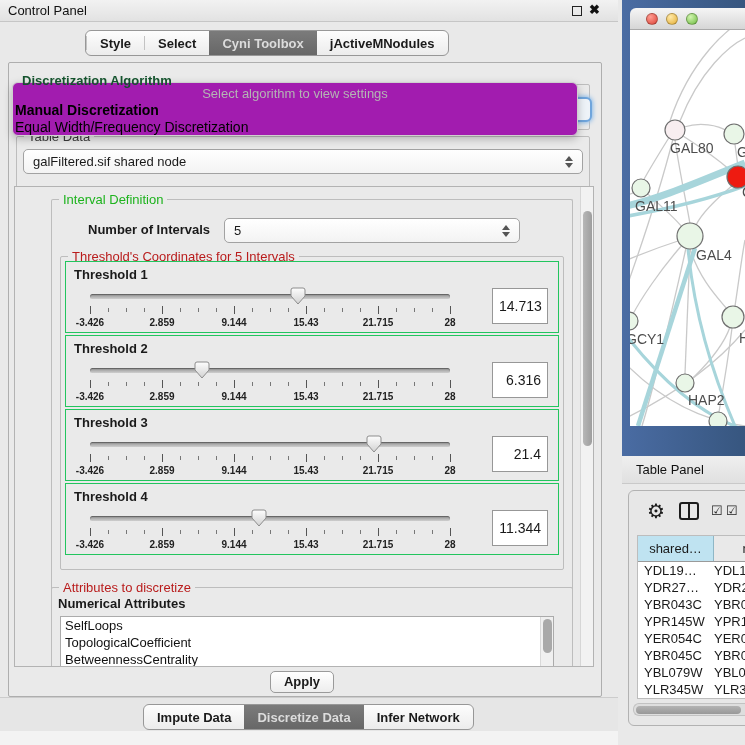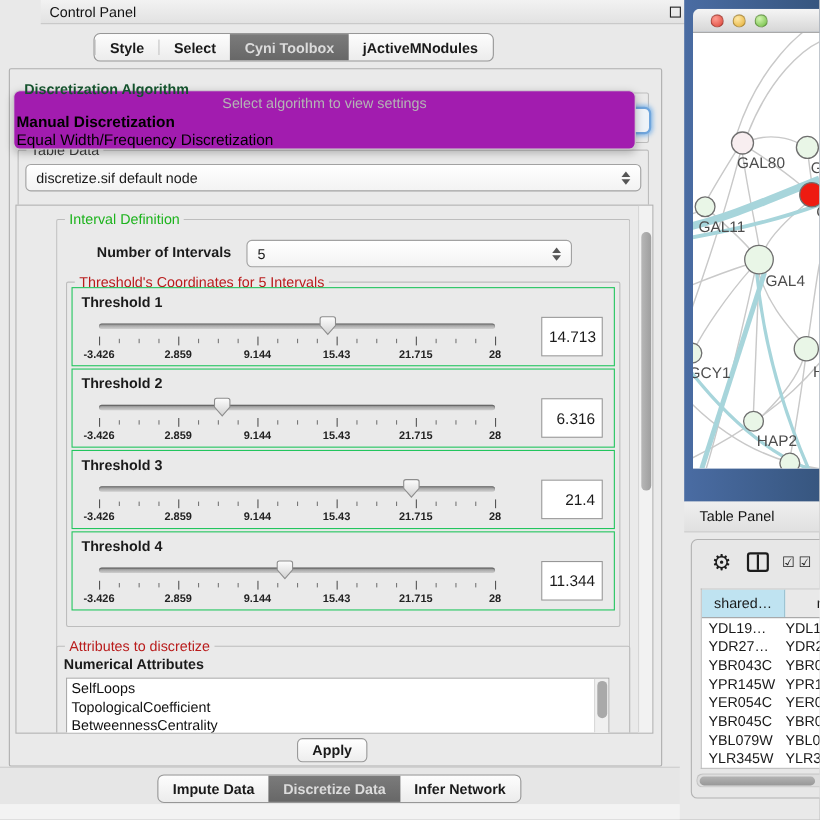--- a/index.html
+++ b/index.html
@@ -1,21 +1,21 @@
 <!DOCTYPE html>
 <html><head>
 <meta charset="utf-8">
 <style>
   * { margin:0; padding:0; box-sizing:border-box; }
   html,body { width:745px; height:745px; }
   body { font-family:"Liberation Sans", sans-serif; background:#e9e9e9; position:relative; overflow:hidden; color:#1a1a1a; }
   .abs { position:absolute; }
 
   
-  .cp-titlebar { left:0; top:0; width:618px; height:22px; background:linear-gradient(#f2f2f2,#e2e2e2); border-bottom:1px solid #c6c6c6;margin-left:37px; }
+  .cp-titlebar { left:0; top:0; width:618px; height:22px; background:linear-gradient(#f2f2f2,#e2e2e2); border-bottom:1px solid #c6c6c6; }
   .cp-title { position:absolute; left:8px; top:3px; font-size:13px; color:#111; }
   .float-icon { position:absolute; left:572px; top:6px; width:10px; height:10px; border:1.5px solid #222; background:transparent; }
   .close-icon { position:absolute; left:589px; top:2px; font-size:13px; font-weight:bold; color:#111; }
 
   .tabbar { display:flex; align-items:stretch; background:linear-gradient(#fdfdfd,#ececec); border:1px solid #979797; border-radius:6px; height:26px; overflow:hidden; }
   .tabbar .tab { display:flex; align-items:center; gap:5px; padding:0 13px; font-size:13px; font-weight:bold; color:#1a1a1a; white-space:nowrap; }
   .tabbar .tab.selected { background:linear-gradient(#7b7b7b,#676767); color:#dcdcdc; }
   .tabbar .sep { width:1px; background:#c3c3c3; margin:5px 0; }
   .top-tabbar { left:85px; top:30px; }
   .bottom-tabbar { left:143px; top:704px; }
@@ -135,21 +135,21 @@
 
 <div class="abs popup">
   <div class="hint">Select algorithm to view settings</div>
   <div class="opt bold">Manual Discretization</div>
   <div class="opt">Equal Width/Frequency Discretization</div>
 </div>
 
 <div class="group" style="left:16px; top:136px; width:574px; height:60px;">
   <span class="group-title gt-dark">Table Data</span>
   <div class="combo" style="left:6px; top:12px; width:560px; height:25px;">
-    <span>discretize.sif default node</span>
+    <span>galFiltered.sif shared node</span>
     <span class="arrows">
         <i class="up"></i>
         <i class="dn"></i>
       </span>
   </div>
 </div>
 
 <div class="abs scrollpane">
 
   <div class="group" style="left:36px; top:12px; width:522px; height:562px; border-bottom:none;">

